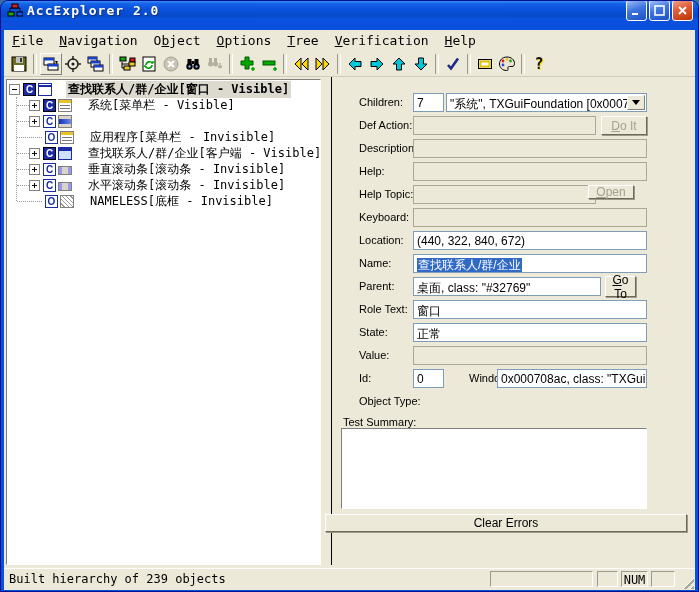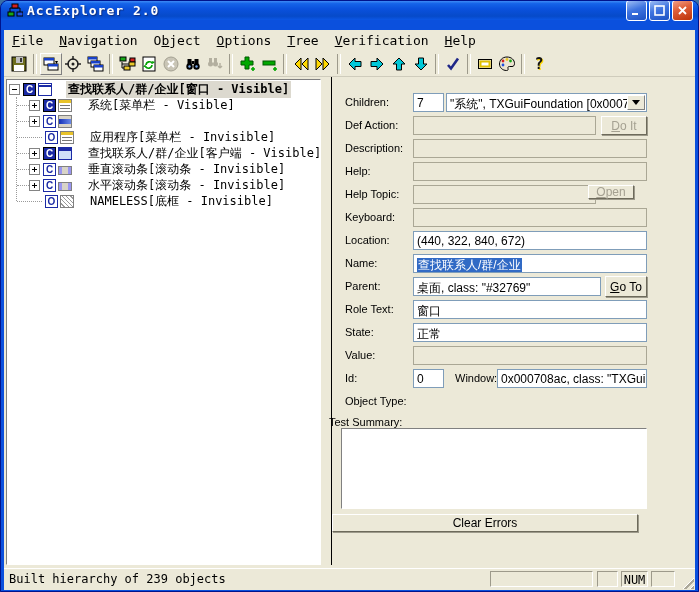--- a/index.html
+++ b/index.html
@@ -63,21 +63,21 @@
   .t-scroll{background:#d8d4c8;border:1px solid #808080;height:9px;margin-top:2px;}
   .t-scroll::before{content:"";position:absolute;left:0;top:0;bottom:0;width:3px;background:#9a96f0;}
   .t-scroll::after{content:"";position:absolute;right:0;top:0;bottom:0;width:3px;background:#9a96f0;}
   .t-hatch{border:1px solid #808080;
      background:repeating-linear-gradient(45deg,#fff 0 2px,#999 2px 3px);}
   .tlabel{margin-left:14px;padding:0 2px;}
   .trow.selected .tlabel{font-weight:bold;background:#dcd9cf;}
   
   .splitter{position:absolute;left:327px;top:0px;width:1px;height:488px;background:#000;}
   
-  .flabel{position:absolute;font:11px "Liberation Sans",sans-serif;color:#000;}
+  .flabel{position:absolute;font:11px "Liberation Sans",sans-serif;color:#000;margin-left:14px;}
   .field{position:absolute;height:19px;box-sizing:border-box;background:#fff;border:1px solid #7f9db9;
          font:12px "Liberation Sans",sans-serif;padding:2px 3px;white-space:nowrap;overflow:hidden;}
   .field.dis{background:#ece9d8;border-color:#aaa795;}
   .sel{background:#316ac5;color:#fff;padding:0 1px;}
   .combo-btn{position:absolute;right:1px;top:1px;bottom:1px;width:16px;background:#ece9d8;
      border:1px solid;border-color:#fff #808080 #808080 #fff;display:flex;align-items:center;justify-content:center;}
   .combo-arrow{width:0;height:0;border:4px solid transparent;border-top:5px solid #000;margin-top:4px;}
   .btn{position:absolute;background:#ece9d8;border:1px solid;border-color:#fff #6d6a5b #6d6a5b #fff;
        box-shadow:1px 1px 0 #9d9a8b;box-sizing:border-box;text-align:center;
        font:12px "Liberation Sans",sans-serif;display:flex;align-items:center;justify-content:center;}
@@ -393,21 +393,21 @@
     <div class="field dis" style="left:409px;top:131px;width:234px"></div>
 
     <div class="flabel" style="left:341px;top:157px">Location:</div>
     <div class="field" style="left:409px;top:154px;width:234px">(440, 322, 840, 672)</div>
 
     <div class="flabel" style="left:341px;top:180px">Name:</div>
     <div class="field" style="left:409px;top:177px;width:234px"><span class="sel">查找联系人/群/企业</span></div>
 
     <div class="flabel" style="left:341px;top:203px">Parent:</div>
     <div class="field" style="left:409px;top:200px;width:188px">桌面, class: "#32769"</div>
-    <div class="btn" style="left:601px;top:199px;width:42px;height:21px">
+    <div class="btn" style="left:601px;top:199px;width:31px;height:21px">
         <span><span class="u">G</span><span>o To</span></span>
       </div>
 
     <div class="flabel" style="left:341px;top:226px">Role Text:</div>
     <div class="field" style="left:409px;top:223px;width:234px">窗口</div>
 
     <div class="flabel" style="left:341px;top:249px">State:</div>
     <div class="field" style="left:409px;top:246px;width:234px">正常</div>
 
     <div class="flabel" style="left:341px;top:272px">Value:</div>
@@ -416,21 +416,21 @@
     <div class="flabel" style="left:341px;top:295px">Id:</div>
     <div class="field" style="left:409px;top:292px;width:31px">0</div>
     <div class="flabel" style="left:451px;top:295px">Window:</div>
     <div class="field" style="left:493px;top:292px;width:150px">0x000708ac, class: "TXGuiFo</div>
 
     <div class="flabel" style="left:341px;top:318px">Object Type:</div>
 
     <div class="flabel" style="left:325px;top:339px">Test Summary:</div>
     <div class="tarea" style="left:337px;top:351px;width:306px;height:81px"></div>
 
-    <div class="btn" style="left:328px;top:437px;width:306px;height:18px">
+    <div class="btn" style="left:321px;top:437px;width:362px;height:18px">
         <span>Clear Errors</span>
       </div>
   </div>
 
   <div class="statusbar">
     <span class="sb-msg">Built hierarchy of 239 objects</span>
     <span class="sb-panel" style="left:486px;width:103px"></span>
     <span class="sb-panel" style="left:593px;width:21px"></span>
     <span class="sb-panel" style="left:617px;width:27px">NUM</span>
     <span class="sb-panel" style="left:647px;width:24px"></span>

